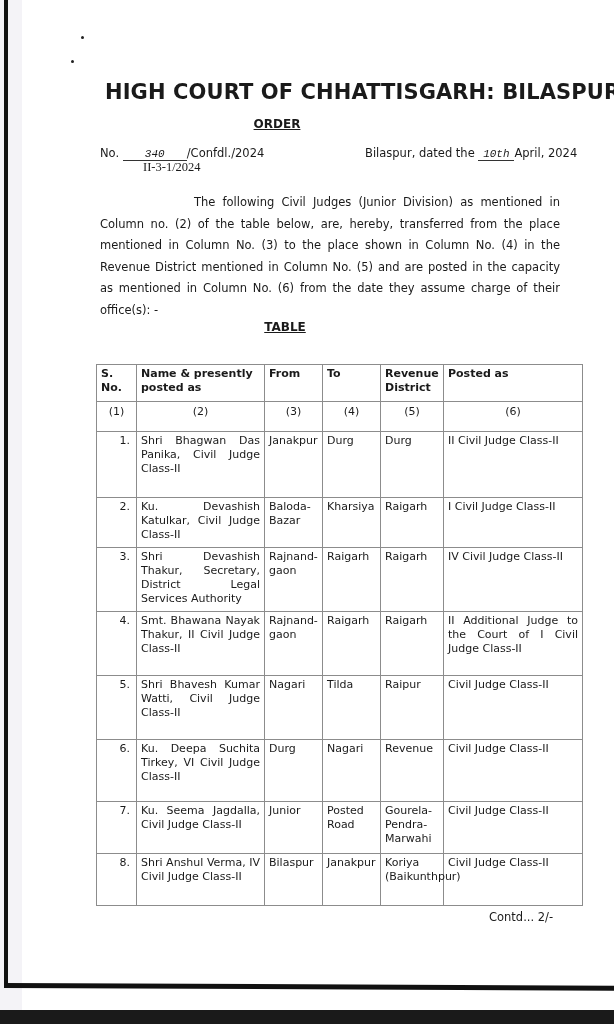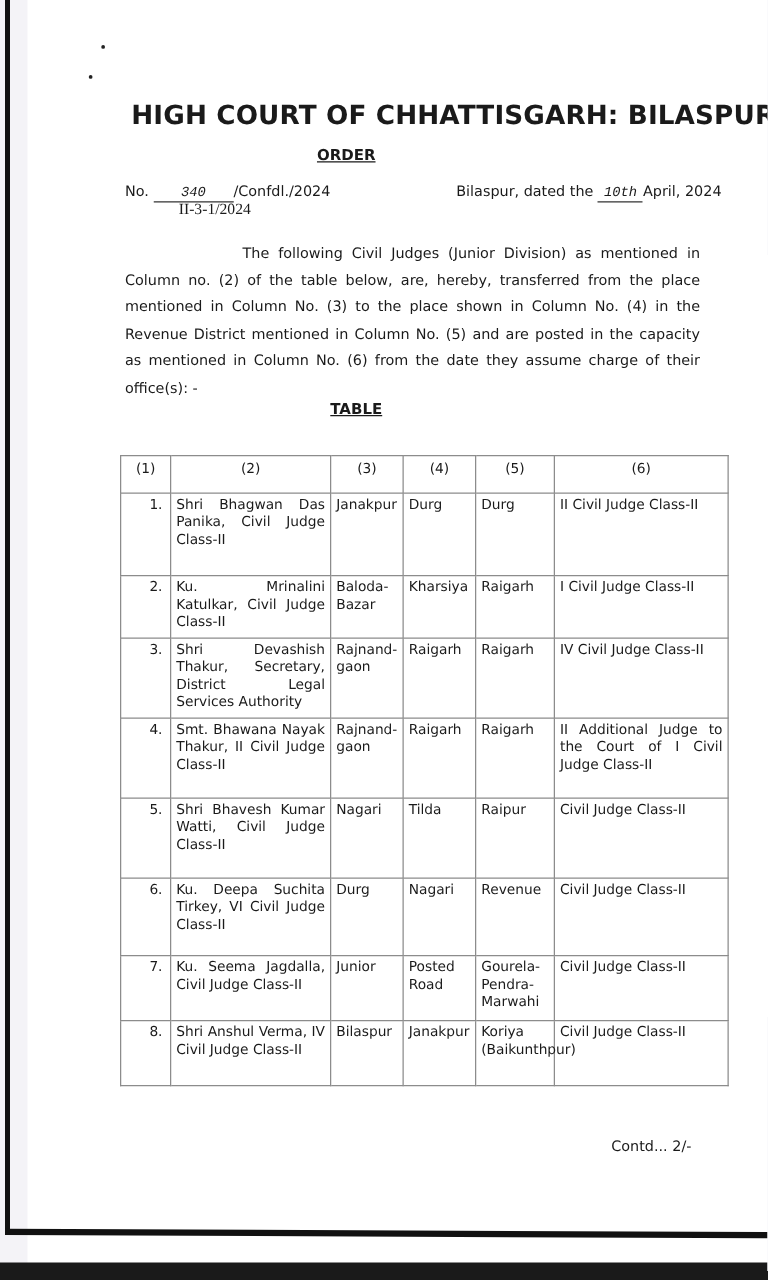--- a/index.html
+++ b/index.html
@@ -96,39 +96,47 @@
 <table class="order-table">
   <colgroup>
     <col style="width:40px">
       <col style="width:128px">
       <col style="width:58px">
     <col style="width:58px">
       <col style="width:63px">
       <col style="width:139px">
   </colgroup>
   <tbody>
+      <tr>
+    <th>S. No.</th>
+    <th>Name &amp; presently posted as</th>
+    <th>From</th>
+    <th>To</th>
+    <th>Revenue District</th>
+    <th>Posted as</th>
+  </tr>
   <tr class="nums">
     <td>(1)</td>
     <td>(2)</td>
     <td>(3)</td>
     <td>(4)</td>
     <td>(5)</td>
     <td>(6)</td>
   </tr>
   <tr style="height:66px">
     <td class="sno">1.</td>
     <td class="name">Shri Bhagwan Das Panika, Civil Judge Class-II</td>
     <td>Janakpur</td>
     <td>Durg</td>
     <td>Durg</td>
     <td>II Civil Judge Class-II</td>
   </tr>
   <tr style="height:50px">
     <td class="sno">2.</td>
-    <td class="name">Ku. Mrinalini Katulkar, Civil Judge Class-II</td>
+    <td class="name">Ku. Devashish Katulkar, Civil Judge Class-II</td>
     <td>Baloda-Bazar</td>
     <td>Kharsiya</td>
     <td>Raigarh</td>
     <td>I Civil Judge Class-II</td>
   </tr>
   <tr style="height:64px">
     <td class="sno">3.</td>
     <td class="name">Shri Devashish Thakur, Secretary, District Legal Services Authority</td>
     <td>Rajnand-gaon</td>
     <td>Raigarh</td>

